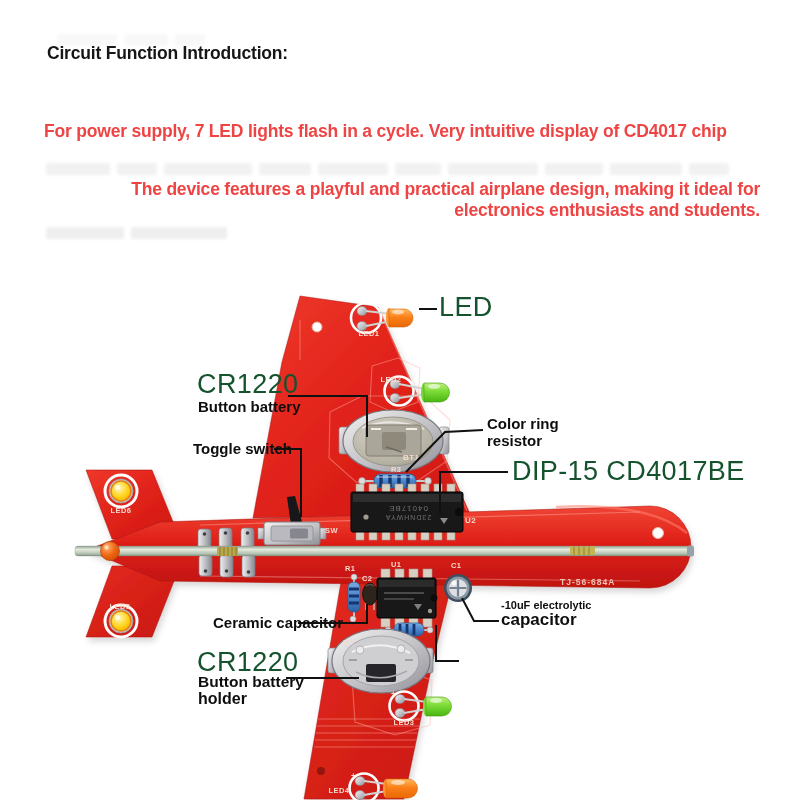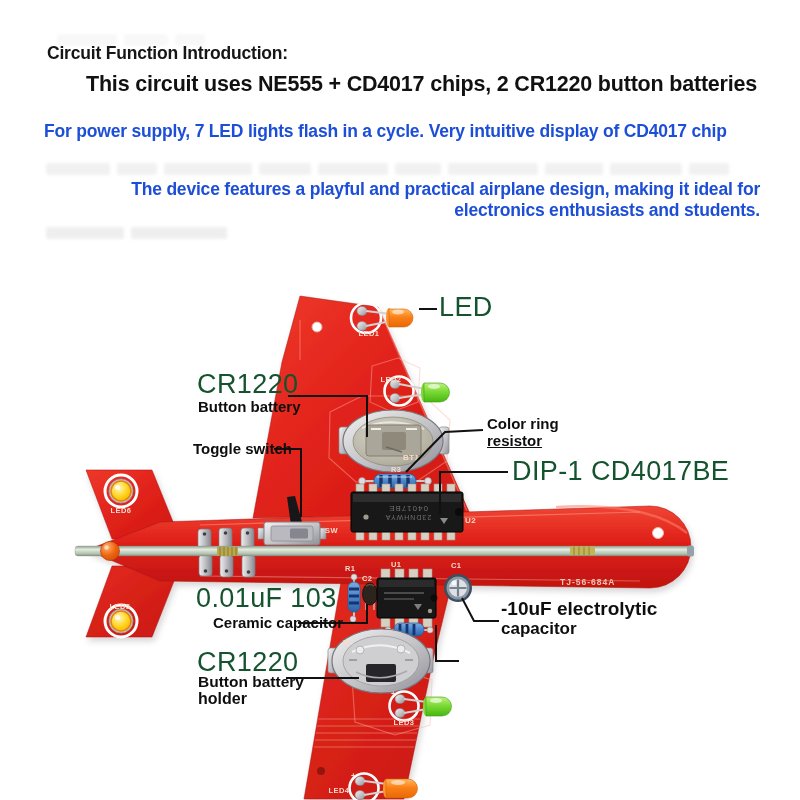--- a/index.html
+++ b/index.html
@@ -1,36 +1,35 @@
 <!DOCTYPE html>
 <html><head>
 <meta charset="utf-8">
 <style>
   html,body{margin:0;padding:0;background:#ffffff;}
   #stage{position:relative;width:800px;height:800px;background:#ffffff;overflow:hidden;
          font-family:"Liberation Sans",sans-serif;margin-top:20px;}
   .abs{position:absolute;}
   .intro-heading{font:700 17.5px/1.15 "Liberation Sans",sans-serif;color:#161616;letter-spacing:-.2px;}
   .intro-headline{font:700 21.5px/1.15 "Liberation Sans",sans-serif;color:#111;letter-spacing:-.2px;}
-  .intro-line{font:700 17.5px/1.22 "Liberation Sans",sans-serif;color:#1d4ed8;letter-spacing:-.2px;}
+  .intro-line{font:700 17.5px/1.22 "Liberation Sans",sans-serif;color:#ef4444;letter-spacing:-.2px;}
   .callout-big{font:400 27px/1.02 "Liberation Sans",sans-serif;color:#14532d;letter-spacing:.4px;white-space:nowrap;}
   .callout-small{font:700 15px/1.1 "Liberation Sans",sans-serif;color:#0e0e0e;white-space:nowrap;}
   .ghost{display:flex;gap:7px;filter:blur(1.6px);opacity:.12;}
   .ghost span{display:block;height:12px;background:#8f8f8f;border-radius:2px;}
   svg text{font-family:"Liberation Sans",sans-serif;}
   .silk{font-weight:700;fill:#f6dacb;letter-spacing:.4px;}
   .chipmark{fill:#6f6f6f;letter-spacing:1px;font-weight:400;}
 </style>
 </head>
 <body>
 
 <div id="stage">
 
   <div class="abs intro-heading" style="left:47px;top:23px;">Circuit Function Introduction:</div>
-  <div class="abs intro-headline" style="left:86px;top:52px;width:690px;">This circuit uses NE555 + CD4017 chips, 2 CR1220 button batteries</div>
   <div class="abs intro-line" style="left:44px;top:101px;width:710px;">For power supply, 7 LED lights flash in a cycle. Very intuitive display of CD4017 chip</div>
   <div class="abs intro-line" style="left:44px;top:159px;width:716px;text-align:right;">The device features a playful and practical airplane design, making it ideal for electronics enthusiasts and students.</div>
 
   <div class="abs ghost" style="left:57px;top:14px;opacity:.06;">
     <span style="width:60px"></span>
       <span style="width:44px"></span>
       <span style="width:30px"></span>
   </div>
   <div class="abs ghost" style="left:46px;top:143px;">
     <span style="width:64px"></span>
@@ -390,30 +389,29 @@
 
   <div class="abs callout-big" style="left:439px;top:274px;">LED</div>
 
   <div class="abs callout-big" style="left:197px;top:351px;">CR1220</div>
   <div class="abs callout-small" style="left:198px;top:379px;">Button battery</div>
 
   <div class="abs callout-small" style="left:193px;top:421px;">Toggle switch</div>
 
   <div class="abs" style="left:487px;top:396px;">
     <div class="callout-small" style="position:static;text-align:center;">Color ring</div>
-    <div class="callout-small" style="position:static;text-decoration:underline;">resistor</div>
-  </div>
-
-  <div class="abs callout-big" style="left:512px;top:438px;">DIP-1 CD4017BE</div>
-
-  <div class="abs callout-big" style="left:196px;top:565px;">0.01uF 103</div>
+    <div class="callout-small" style="position:static;">resistor</div>
+  </div>
+
+  <div class="abs callout-big" style="left:512px;top:438px;">DIP-15 CD4017BE</div>
+
   <div class="abs callout-small" style="left:213px;top:595px;">Ceramic capacitor</div>
 
   <div class="abs" style="left:501px;top:579px;">
-    <div class="callout-small" style="position:static;font-size:19px;">-10uF electrolytic</div>
+    <div class="callout-small" style="position:static;font-size:11px;">-10uF electrolytic</div>
     <div class="callout-small" style="position:static;font-size:17px;">capacitor</div>
   </div>
 
 
   <div class="abs callout-big" style="left:197px;top:629px;">CR1220</div>
   <div class="abs" style="left:198px;top:653px;">
     <div class="callout-small" style="position:static;font-size:15.5px;">Button battery</div>
     <div class="callout-small" style="position:static;font-size:16px;">holder</div>
   </div>
 

